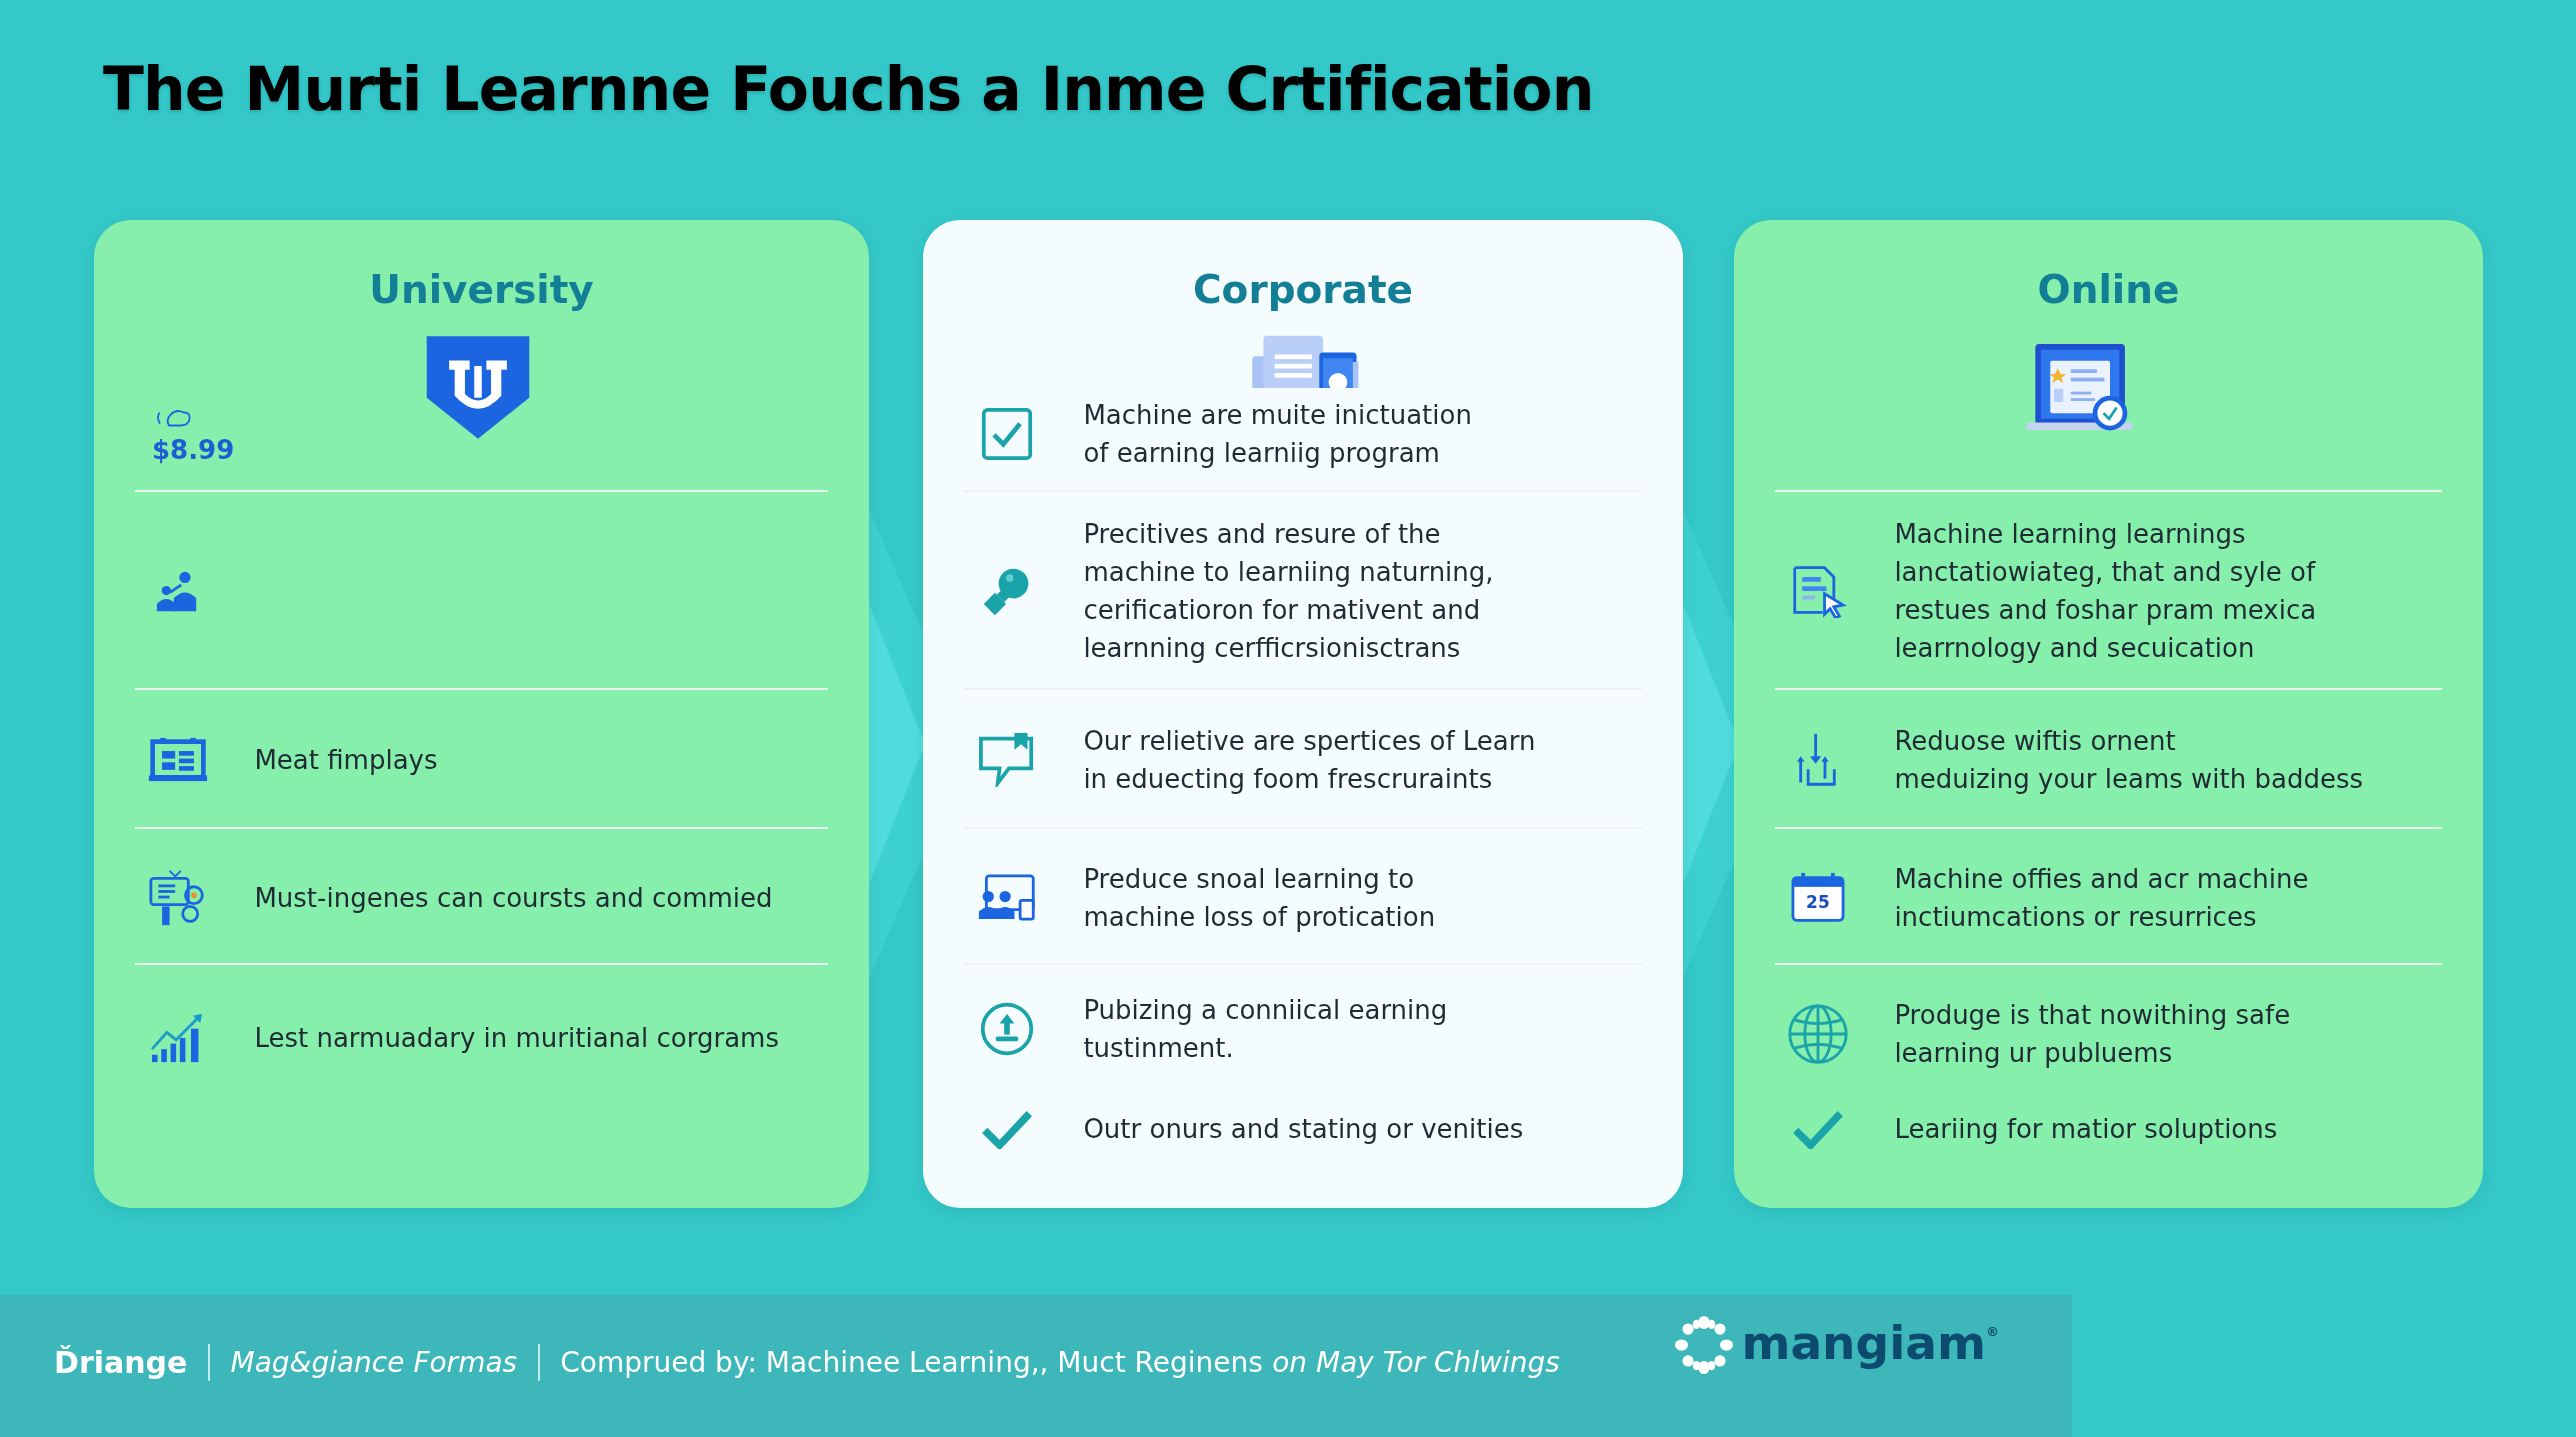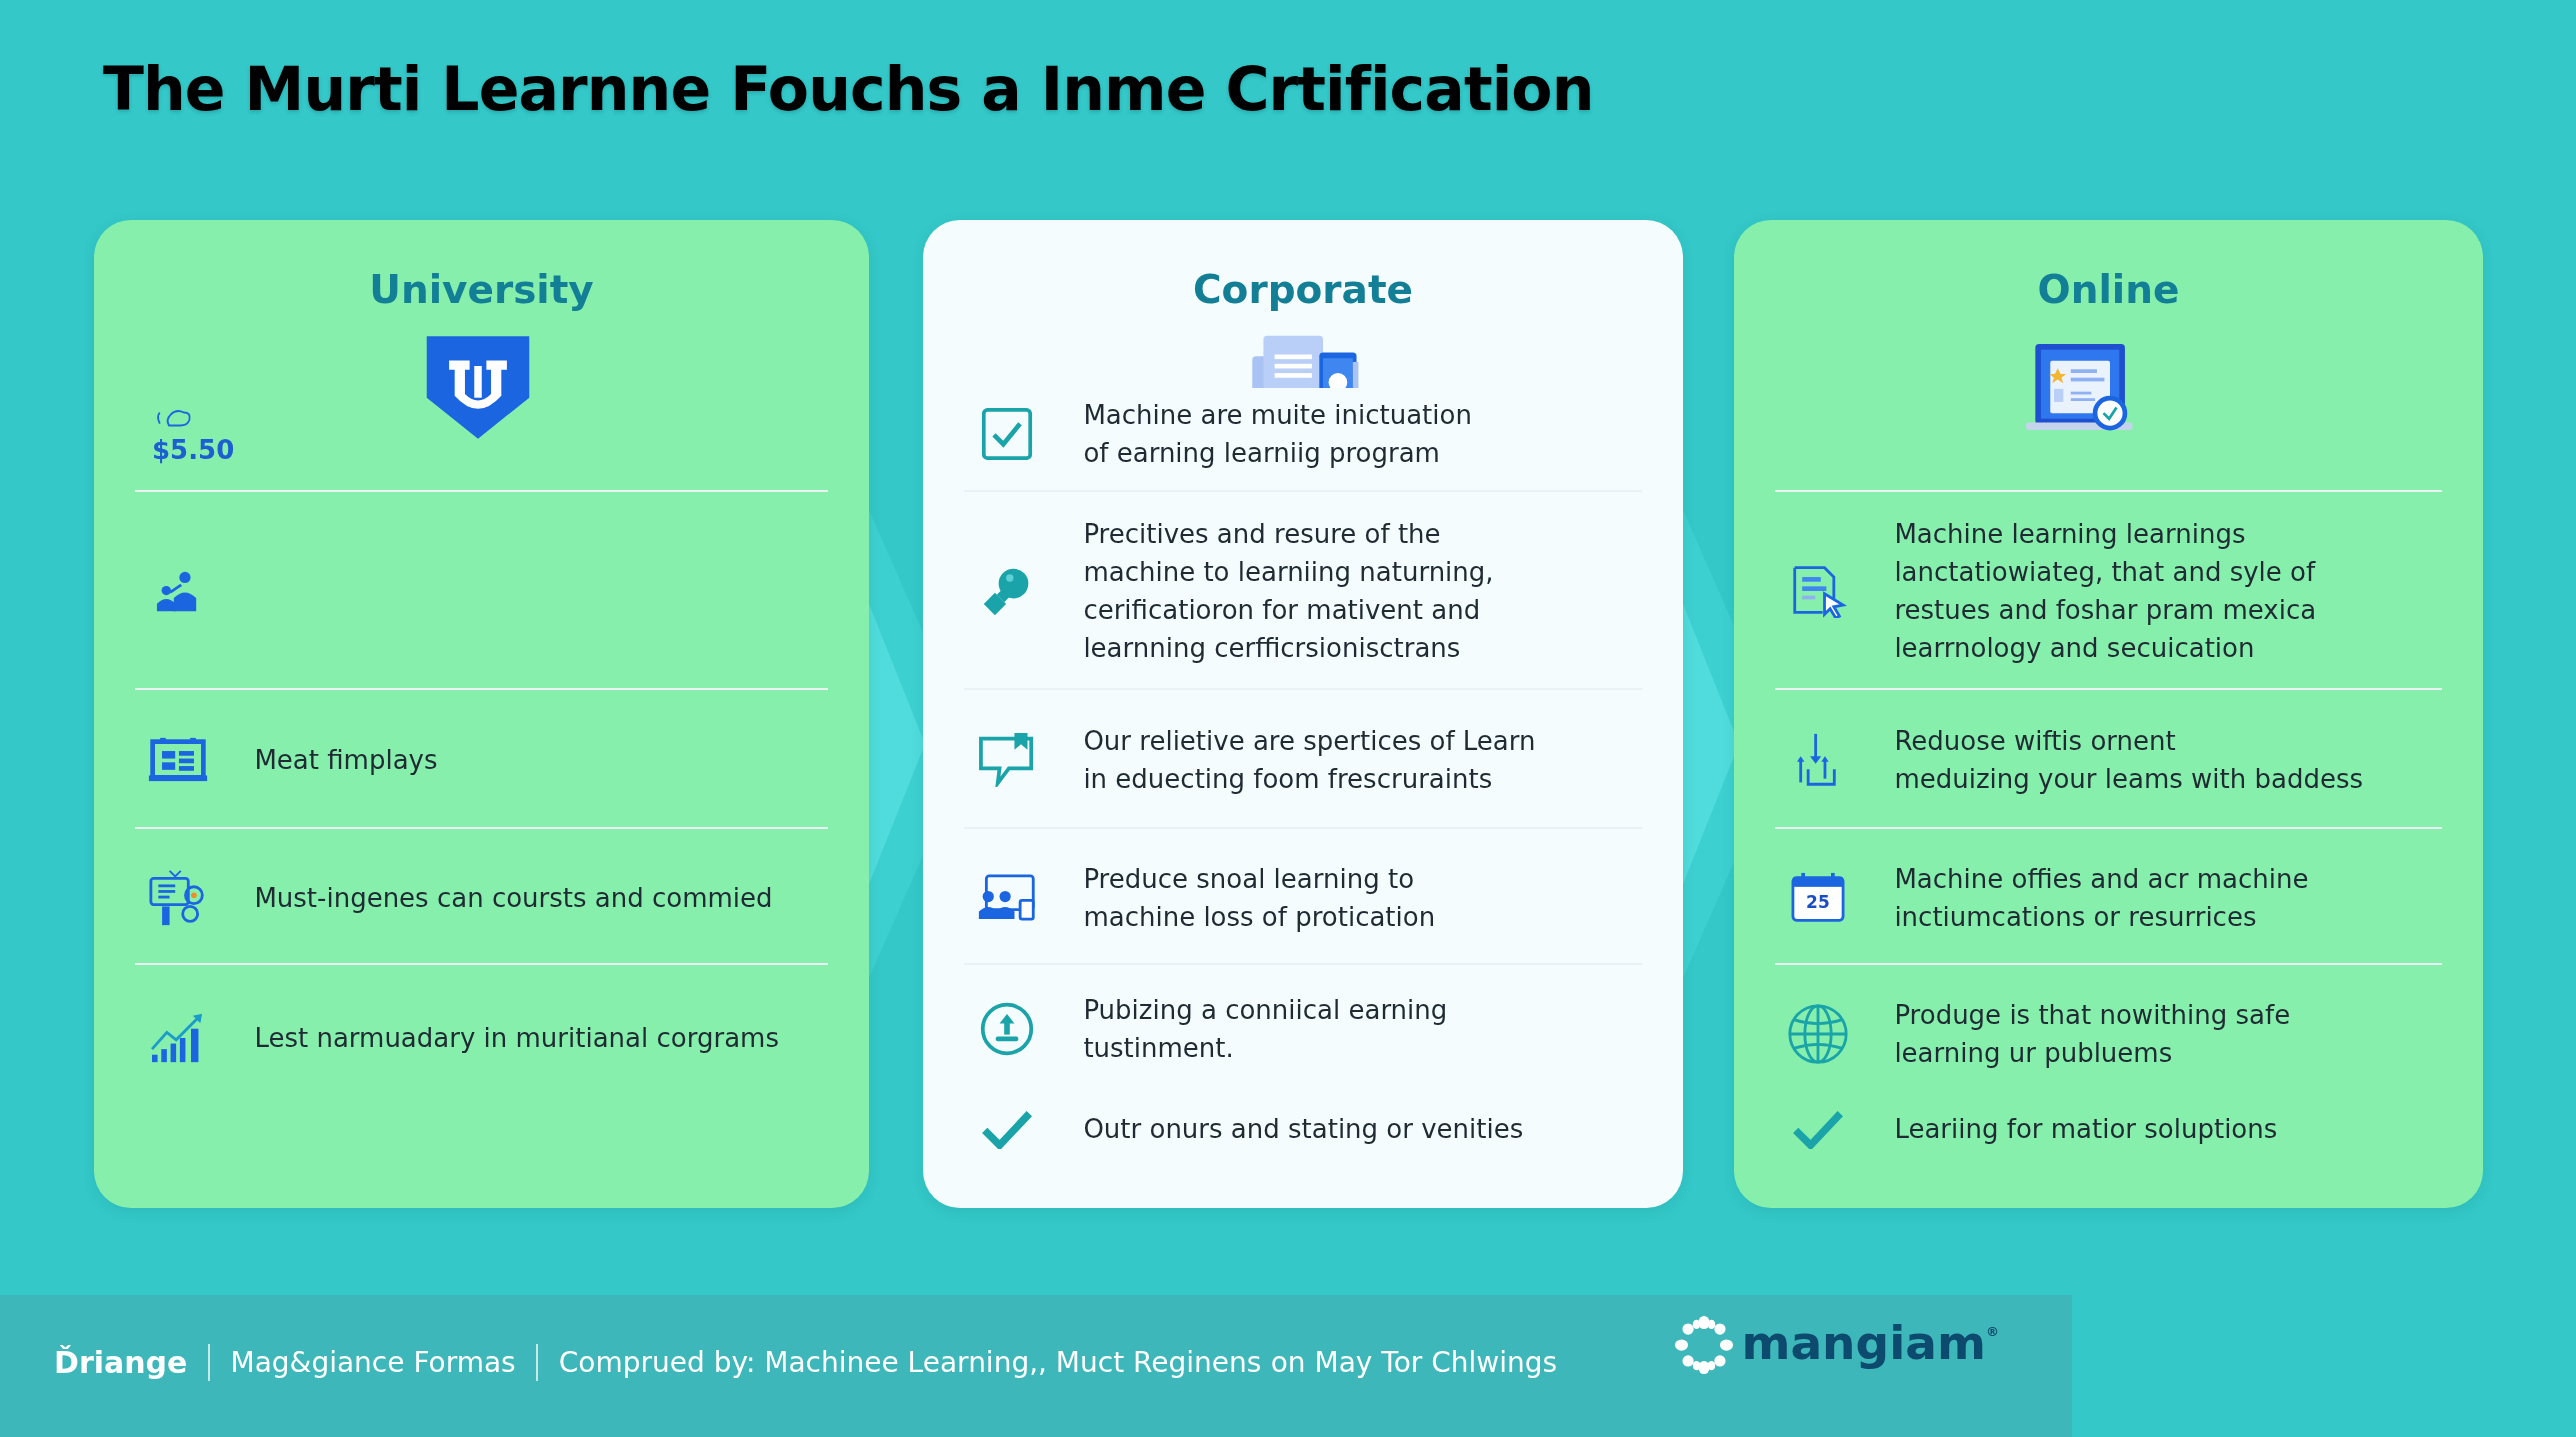--- a/index.html
+++ b/index.html
@@ -51,21 +51,21 @@
   .footer {
     position:absolute; left:0; top:1295px; width:2072px; height:143px;
     background:#3db7b9;
   }
   .footer .left {
     position:absolute; left:54px; top:49px; display:flex; align-items:center;
     color:#ffffff; font-size:28px; white-space:nowrap;
   }
   .footer .brand { font-weight:bold; font-size:30px; }
   .footer .sep { width:1.9px; height:37px; background:rgba(255,255,255,0.7); margin:0 20.6px; }
-  .footer .italic { }
+  .footer .italic { font-style:italic; }
   .footer .logo {
     position:absolute; right:73px; top:20px; display:flex; align-items:flex-start;
     color:#0c4a6e; font-weight:bold; font-size:47px;
   }
 </style>
 </head>
 <body>
 
 <div class="title">The Murti Learnne Fouchs a Inme Crtification</div>
 
@@ -85,21 +85,21 @@
     </svg>
   </div>
 
   <div class="price">
     <span>
       <svg width="47" height="24" viewBox="0 0 50 26">
         <path d="M8 6 Q4 10 8 18" fill="none" stroke="#1b66e0" stroke-width="2"></path>
         <path d="M18 20 Q14 14 20 8 Q26 2 34 6 Q42 6 40 14 Q38 20 30 20 Z" fill="none" stroke="#1b66e0" stroke-width="2"></path>
       </svg>
     </span>
-    <span class="val">$5.50</span>
+    <span class="val">$8.99</span>
   </div>
 
   <div class="row div" style="top:270px; height:198px;">
     <span class="icon">
       <svg width="45" height="43" viewBox="0 0 48 46">
         <circle cx="32" cy="8" r="6" fill="#1b66e0"></circle>
         <path d="M20 44 V30 Q32 18 44 30 V44 Z" fill="#1b66e0"></path>
         <circle cx="12" cy="22" r="5" fill="#1b66e0"></circle>
         <path d="M2 44 V36 Q12 26 22 36 V44 Z" fill="#1b66e0"></path>
         <line x1="16" y1="24" x2="28" y2="16" stroke="#1b66e0" stroke-width="3"></line>

